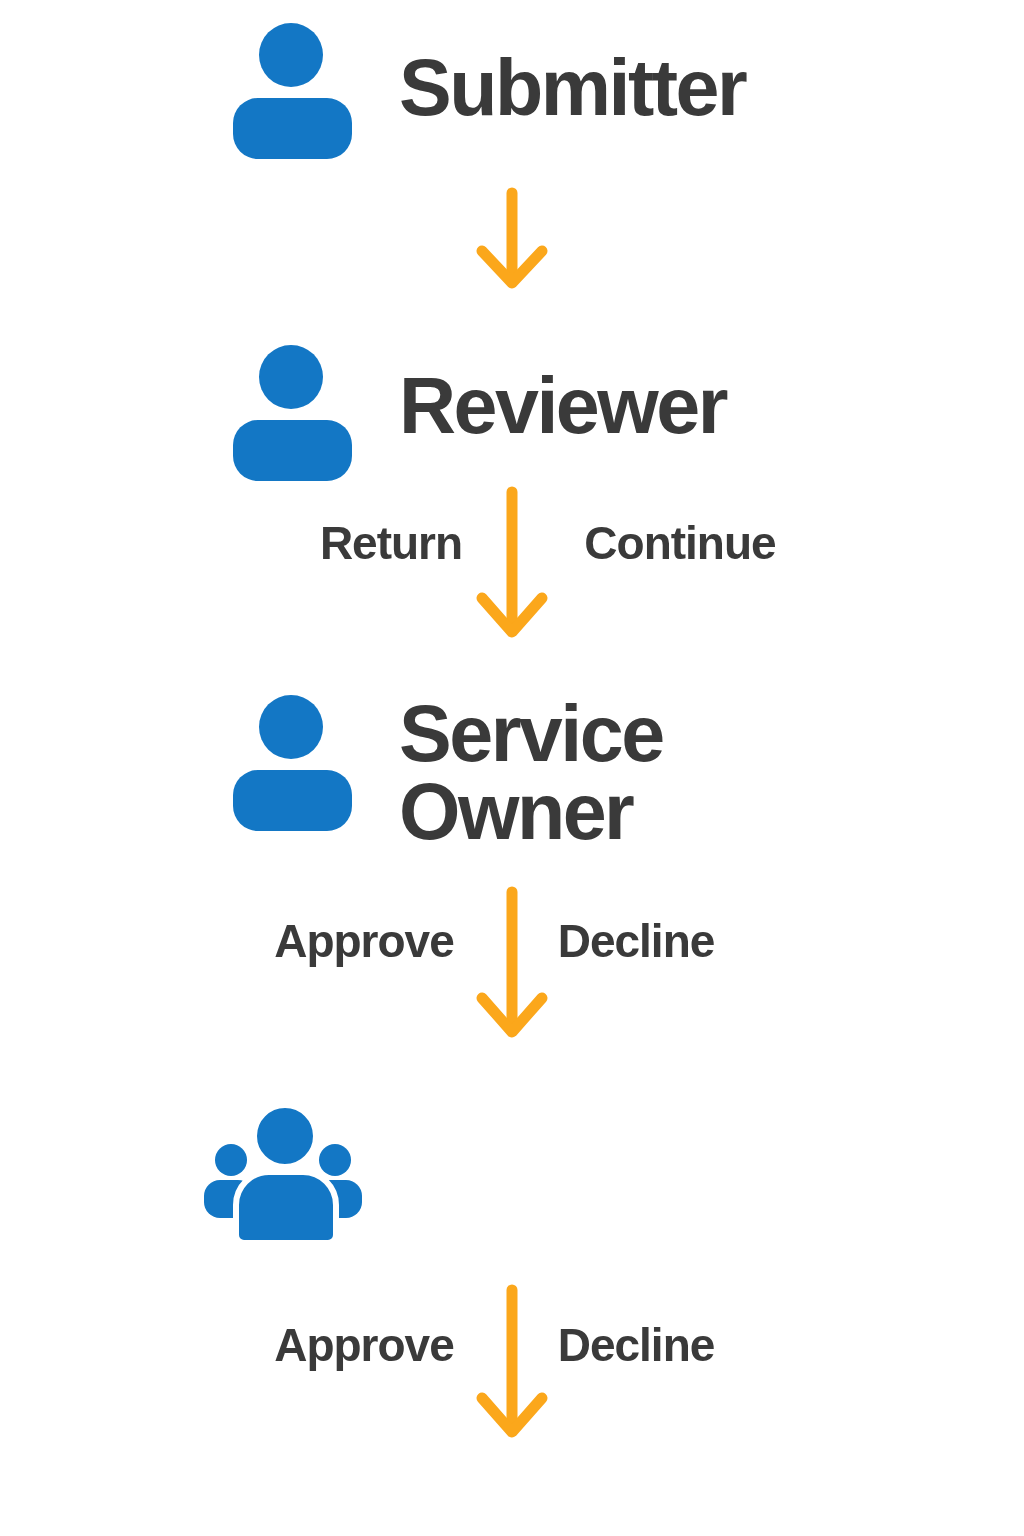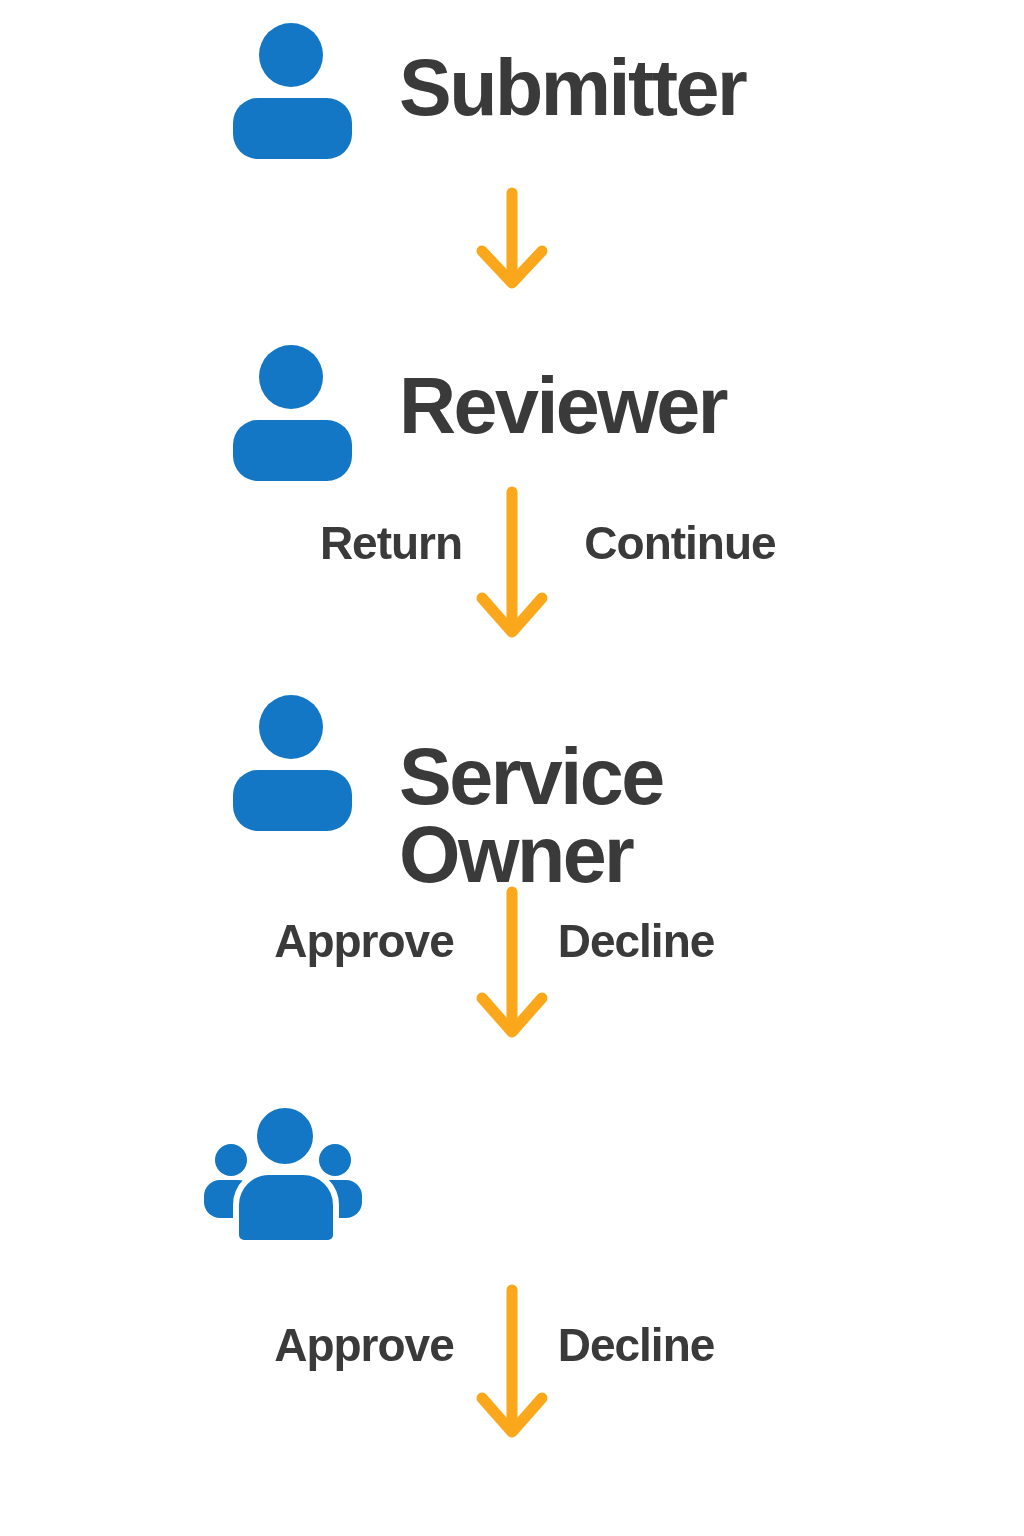--- a/index.html
+++ b/index.html
@@ -81,21 +81,21 @@
   </div>
   <div class="flow-label" style="left:391px; top:543px;">Return</div>
   <div class="flow-label" style="left:651px; top:543px;margin-left:29px;">Continue</div>
 
   <div class="icon" style="left:233px; top:695px;">
     <svg width="120" height="136" viewBox="0 0 120 136">
       <circle cx="58" cy="32" r="32" fill="currentColor"></circle>
       <rect x="0" y="75" width="119" height="61" rx="25" fill="currentColor"></rect>
     </svg>
   </div>
-  <div class="step-title" style="left:399px; top:695px;margin-top:43px;">Service Owner</div>
+  <div class="step-title" style="left:399px; top:695px;">Service Owner</div>
 
   <div class="arrow" style="left:452px; top:884px;">
     <svg width="120" height="160" viewBox="0 0 120 160" fill="none" stroke="currentColor" stroke-width="11" stroke-linecap="round" stroke-linejoin="round">
       <path d="M60 8 V 146"></path>
       <path d="M30 114 L60 148 L90 114"></path>
     </svg>
   </div>
   <div class="flow-label" style="left:364px; top:941px;">Approve</div>
   <div class="flow-label" style="left:636px; top:941px;">Decline</div>
 

